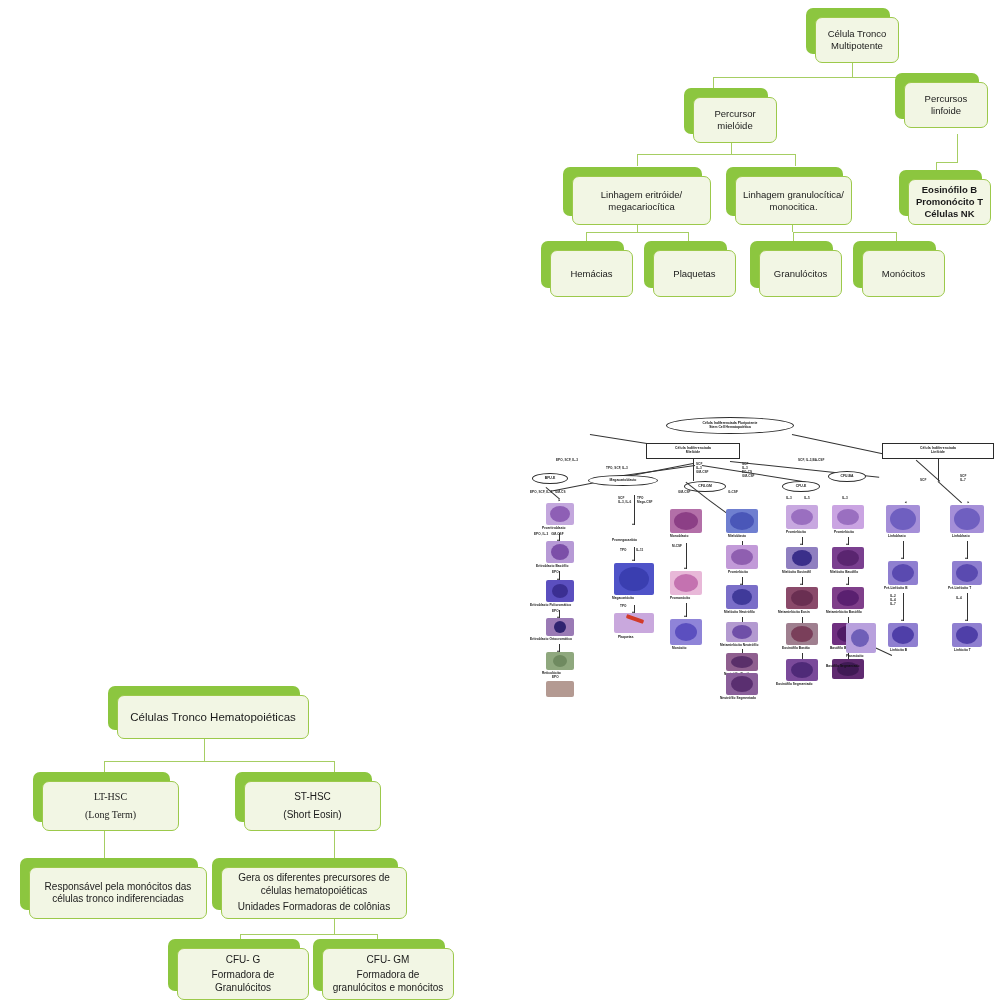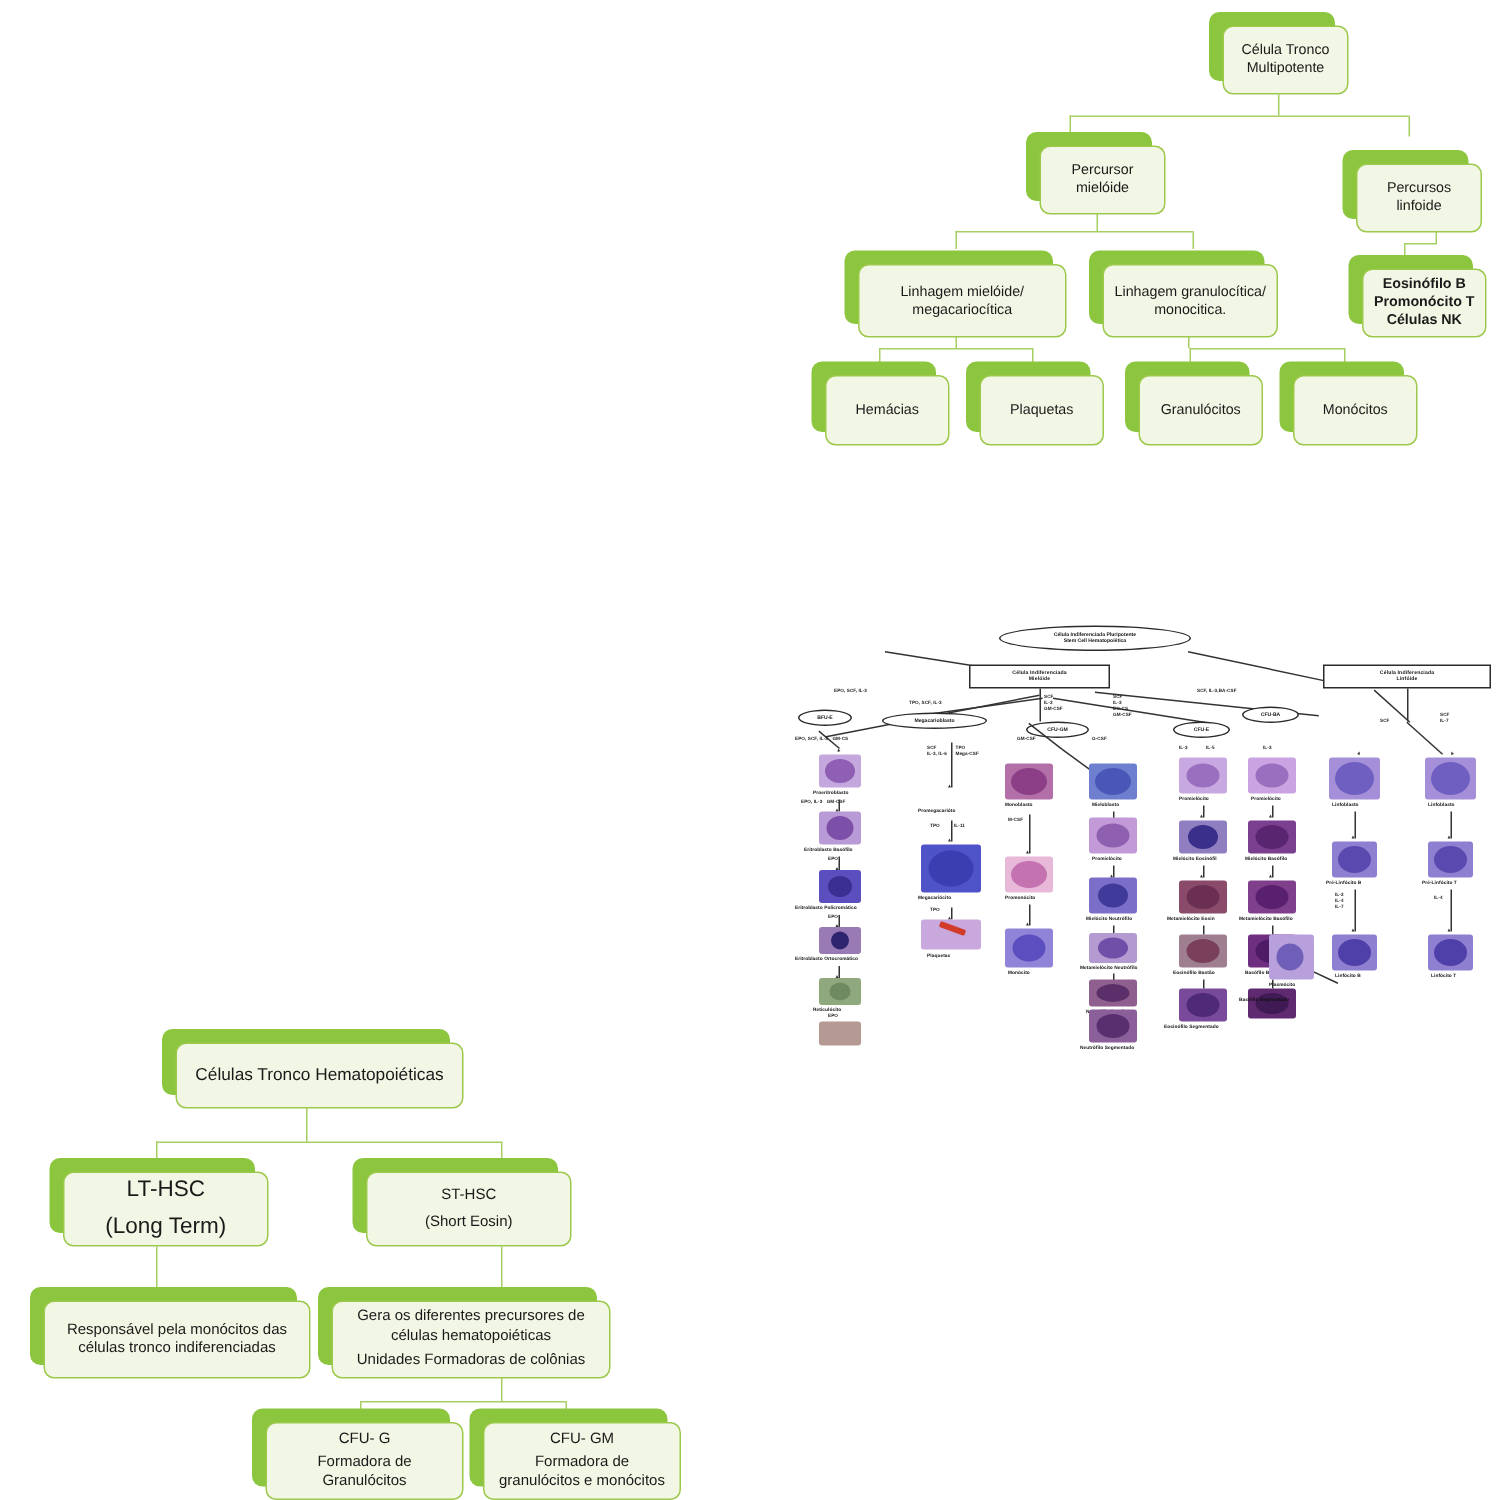--- a/index.html
+++ b/index.html
@@ -101,35 +101,35 @@
     <div class="gbox" style="left:684px;top:88px;width:84px;height:46px;font-size:9.5px;">
       <div class="shadow"></div>
       <div class="face">
         <span class="txt">
           <span class="ln">Percursor</span>
           <span class="ln">mielóide</span>
         </span>
       </div>
     </div>
 
-    <div class="gbox" style="left:895px;top:100px;width:84px;height:46px;font-size:9.5px;">
+    <div class="gbox" style="left:895px;top:73px;width:84px;height:46px;font-size:9.5px;">
       <div class="shadow"></div>
       <div class="face">
         <span class="txt">
           <span class="ln">Percursos</span>
           <span class="ln">linfoide</span>
         </span>
       </div>
     </div>
 
     <div class="gbox" style="left:563px;top:167px;width:139px;height:49px;font-size:9.5px;">
       <div class="shadow"></div>
       <div class="face">
         <span class="txt">
-          <span class="ln">Linhagem mielóide/</span>
+          <span class="ln">Linhagem eritróide/</span>
           <span class="ln">megacariocítica</span>
         </span>
       </div>
     </div>
 
     <div class="gbox" style="left:726px;top:167px;width:117px;height:49px;font-size:9.5px;">
       <div class="shadow"></div>
       <div class="face">
         <span class="txt">
           <span class="ln">Linhagem granulocítica/</span>
@@ -203,21 +203,21 @@
 
     <div class="gbox" style="left:108px;top:686px;width:192px;height:44px;font-size:11.5px;">
       <div class="shadow"></div>
       <div class="face">
         <span class="txt">
             <span class="ln">Células Tronco Hematopoiéticas</span>
           </span>
       </div>
     </div>
 
-    <div class="gbox" style="left:33px;top:772px;width:137px;height:50px;font-size:15px;">
+    <div class="gbox" style="left:33px;top:772px;width:137px;height:50px;font-size:10px;font-family:Liberation Serif, serif;">
       <div class="shadow"></div>
       <div class="face">
         <span class="txt">
           <span class="ln" style="margin-bottom:6px;">LT-HSC</span>
           <span class="ln">(Long Term)</span>
         </span>
       </div>
     </div>
 
     <div class="gbox" style="left:235px;top:772px;width:137px;height:50px;font-size:10px;">

